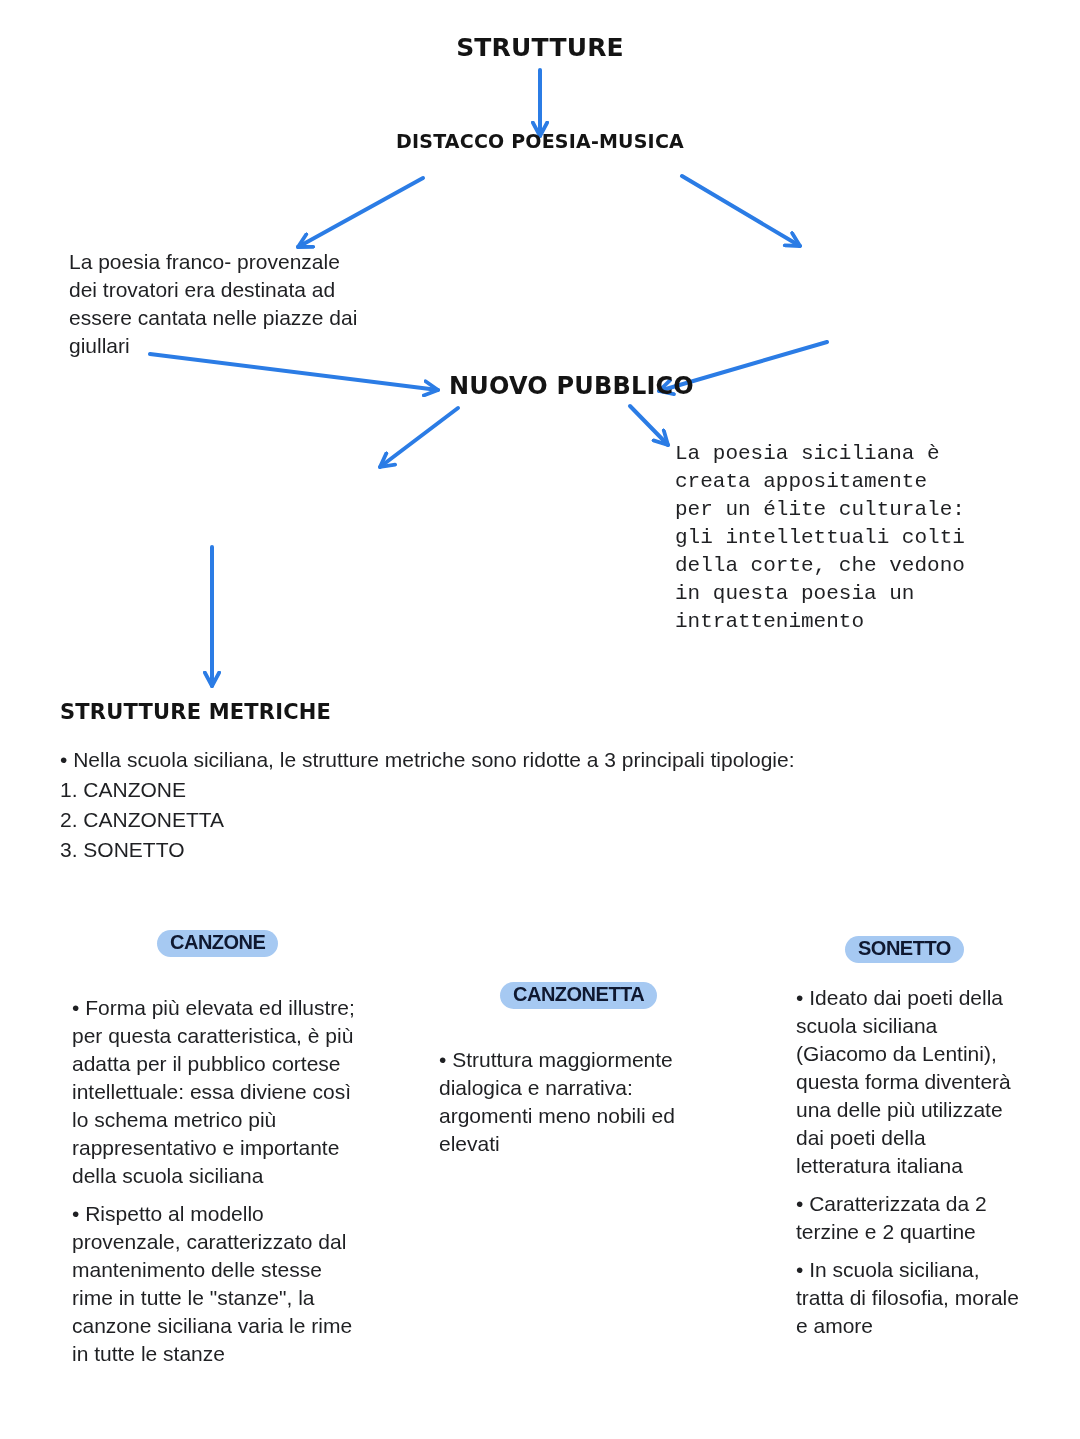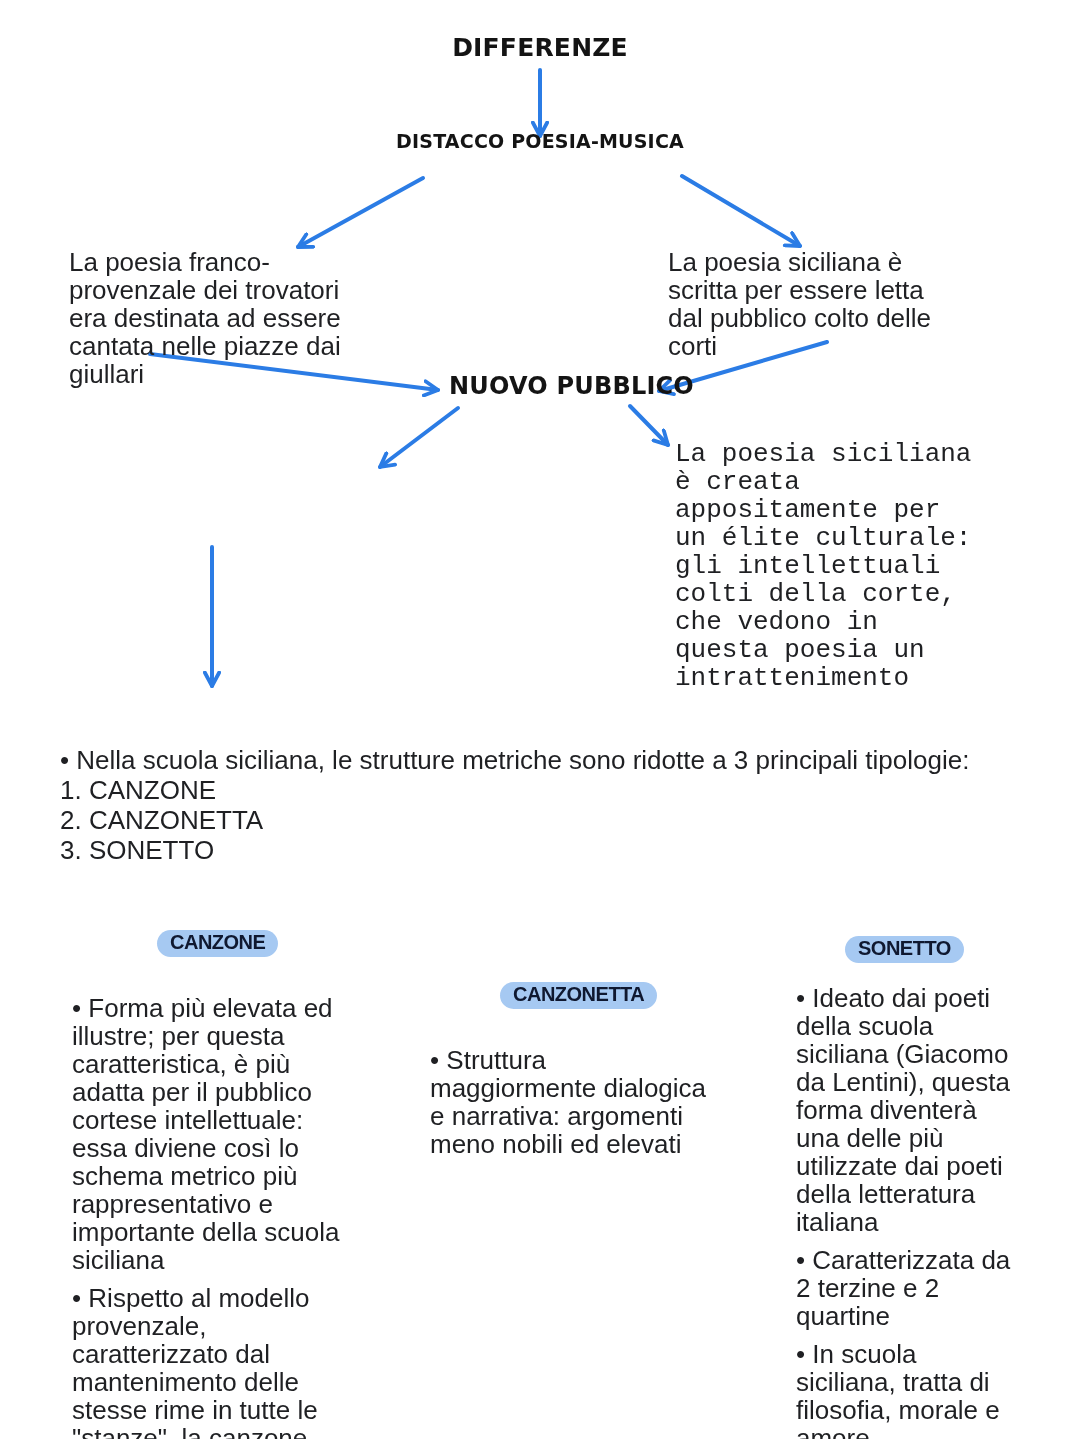--- a/index.html
+++ b/index.html
@@ -21,21 +21,21 @@
     position: absolute;
     font-family: "DejaVu Sans", sans-serif;
     font-weight: 700;
     color: #141414;
     letter-spacing: 0.2px;
     white-space: nowrap;
   }
   .center { left: 0; right: 0; text-align: center; }
   .bodytext {
     position: absolute;
-    font-size: 26px;
+    font-size: 21px;
     line-height: 28px;
     color: #1f2023;
     font-family: "Liberation Sans", sans-serif;
   }
   .pill {
     position: absolute;
     display: inline-block;
     background: #a6c9f2;
     border-radius: 15px;
     padding: 1px 13px 3px 13px;
@@ -64,48 +64,48 @@
   <line x1="540" y1="70" x2="540" y2="136" stroke="#2b7ce5" stroke-width="4" stroke-linecap="round" marker-end="url(#ah)"></line>
       <line x1="423" y1="178" x2="298" y2="247" stroke="#2b7ce5" stroke-width="4" stroke-linecap="round" marker-end="url(#ah)"></line>
       <line x1="682" y1="176" x2="800" y2="246" stroke="#2b7ce5" stroke-width="4" stroke-linecap="round" marker-end="url(#ah)"></line>
       <line x1="150" y1="354" x2="438" y2="390" stroke="#2b7ce5" stroke-width="4" stroke-linecap="round" marker-end="url(#ah)"></line>
       <line x1="827" y1="342" x2="659" y2="391" stroke="#2b7ce5" stroke-width="4" stroke-linecap="round" marker-end="url(#ah)"></line>
       <line x1="458" y1="408" x2="380" y2="467" stroke="#2b7ce5" stroke-width="4" stroke-linecap="round" marker-end="url(#ah)"></line>
       <line x1="630" y1="406" x2="668" y2="445" stroke="#2b7ce5" stroke-width="4" stroke-linecap="round" marker-end="url(#ah)"></line>
       <line x1="212" y1="547" x2="212" y2="686" stroke="#2b7ce5" stroke-width="4" stroke-linecap="round" marker-end="url(#ah)"></line>
     </svg>
 
-  <div class="comic center" style="top:33px; font-size:25px;">DIFFERENZE</div>
+  <div class="comic center" style="top:33px; font-size:25px;">STRUTTURE</div>
 
   <div class="comic center" style="top:130px; font-size:19px;">DISTACCO POESIA-MUSICA</div>
 
   <div class="bodytext" style="left:69px; top:248px; width:296px;">La poesia franco- provenzale dei trovatori era destinata ad essere cantata nelle piazze dai giullari</div>
 
-  <div class="bodytext" style="left:668px; top:248px; width:280px;">La poesia siciliana è scritta per essere letta dal pubblico colto delle corti</div>
 
   <div class="comic" style="left:449px; top:372px; font-size:24px;">NUOVO PUBBLICO</div>
 
 
   <div class="bodytext" style="left:675px; top:440px; width:300px;font-family:Liberation Mono, monospace;">La poesia siciliana è creata appositamente per un élite culturale: gli intellettuali colti della corte, che vedono in questa poesia un intrattenimento</div>
 
+  <div class="comic" style="left:60px; top:700px; font-size:21px;">STRUTTURE METRICHE</div>
 
   <div class="bodytext" style="left:60px; top:746px; width:990px;">• Nella scuola siciliana, le strutture metriche sono ridotte a 3 principali tipologie:</div>
 
   <div class="bodytext" style="left:60px; top:776px;">1. CANZONE</div>
   <div class="bodytext" style="left:60px; top:806px;">2. CANZONETTA</div>
   <div class="bodytext" style="left:60px; top:836px;">3. SONETTO</div>
 
   <span class="pill" style="left:157px; top:930px;">CANZONE</span>
   <div class="bodytext bullets" style="left:62px; top:984px; width:310px;">
       <div class="bullet">• Forma più elevata ed illustre; per questa caratteristica, è più adatta per il pubblico cortese intellettuale: essa diviene così lo schema metrico più rappresentativo e importante della scuola siciliana</div>
       <div class="bullet">• Rispetto al modello provenzale, caratterizzato dal mantenimento delle stesse rime in tutte le "stanze", la canzone siciliana varia le rime in tutte le stanze</div>
     </div>
 
   <span class="pill" style="left:500px; top:982px;">CANZONETTA</span>
-  <div class="bodytext bullets" style="left:420px; top:1036px; width:300px;">
+  <div class="bodytext bullets" style="left:429px; top:1036px; width:300px;">
       <div class="bullet">• Struttura maggiormente dialogica e narrativa: argomenti meno nobili ed elevati</div>
     </div>
 
   <span class="pill" style="left:845px; top:936px;">SONETTO</span>
   <div class="bodytext bullets" style="left:786px; top:974px; width:246px;">
       <div class="bullet">• Ideato dai poeti della scuola siciliana (Giacomo da Lentini), questa forma diventerà una delle più utilizzate dai poeti della letteratura italiana</div>
       <div class="bullet">• Caratterizzata da 2 terzine e 2 quartine</div>
       <div class="bullet">• In scuola siciliana, tratta di filosofia, morale e amore</div>
     </div>
 

